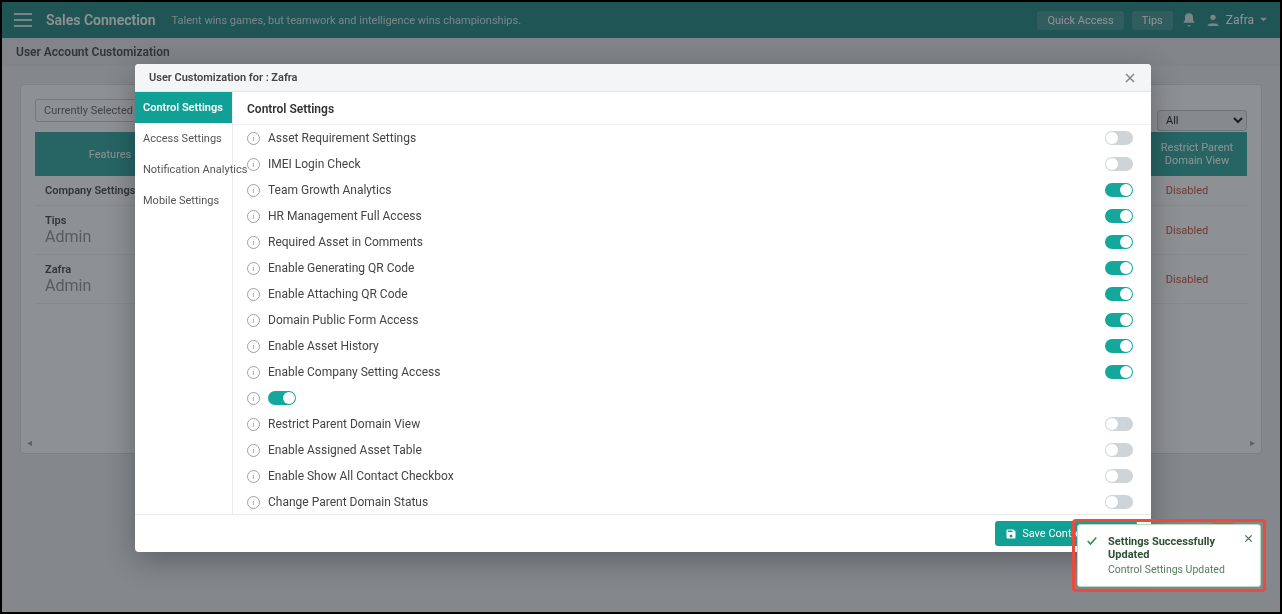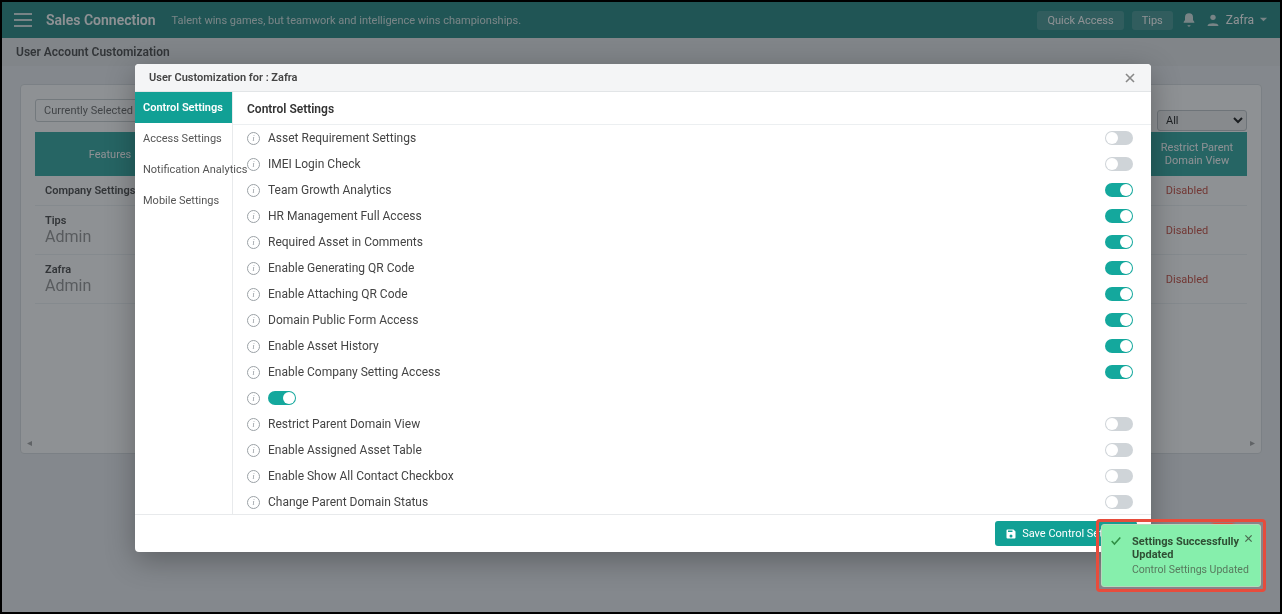--- a/index.html
+++ b/index.html
@@ -70,21 +70,21 @@
 .modal-footer { height: 38px; border-top: 1px solid #e8eaec; display: flex; align-items: center; justify-content: flex-end; padding: 0 14px; gap: 8px; }
 .btn-save { background: #11a095; color: #fff; font-size: 11px; padding: 6px 10px; border-radius: 3px; display: flex; align-items: center; gap: 5px; cursor: pointer; border: none; }
 .btn-save svg { display: block; }
 
 
 .step-badge { position: absolute; bottom: 67px; left: 1210px; width: 22px; height: 22px; background: #e74c3c; color: #fff; font-weight: 700; font-size: 12px; border-radius: 3px; display: flex; align-items: center; justify-content: center; z-index: 60; box-shadow: 0 0 0 2px rgba(231,76,60,0.3); }
 
 
 .toast-wrap { position: absolute; bottom: 20px; right: 14px; z-index: 70; }
 .toast-highlight { border: 3px solid #e74c3c; border-radius: 4px; padding: 2px; background: rgba(231,76,60,0.04); }
-.toast { width: 160px; background: #86efac; border: 1px solid #b7d9bc; border-radius: 3px; padding: 10px 10px 10px 30px; position: relative; font-size: 11px; color: #2f4f34; }
+.toast { width: 184px; background: #ffffff; border: 1px solid #b7d9bc; border-radius: 3px; padding: 10px 10px 10px 30px; position: relative; font-size: 11px; color: #2f4f34; }
 .toast-check { position: absolute; left: 8px; top: 10px; color: #2f8f45; }
 .toast-close { position: absolute; right: 6px; top: 8px; cursor: pointer; color: #4a6b50; }
 .toast-title { font-weight: 700; margin-bottom: 2px; line-height: 1.2; }
 .toast-sub { color: #587a5e; font-size: 10.5px; }
 
 .overlay, .bgcontent, .pageheader, .topbar { z-index: 1; }
 .overlay { z-index: 10; }
 .modal { z-index: 20; }
 </style>
 </head>

